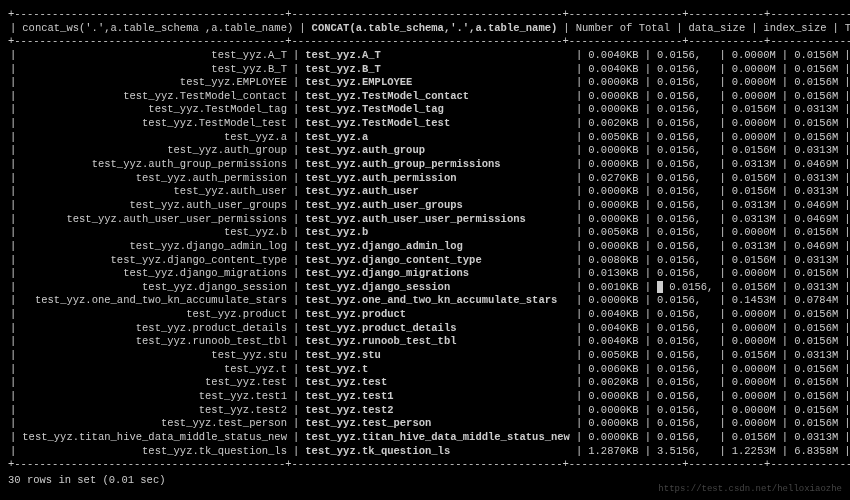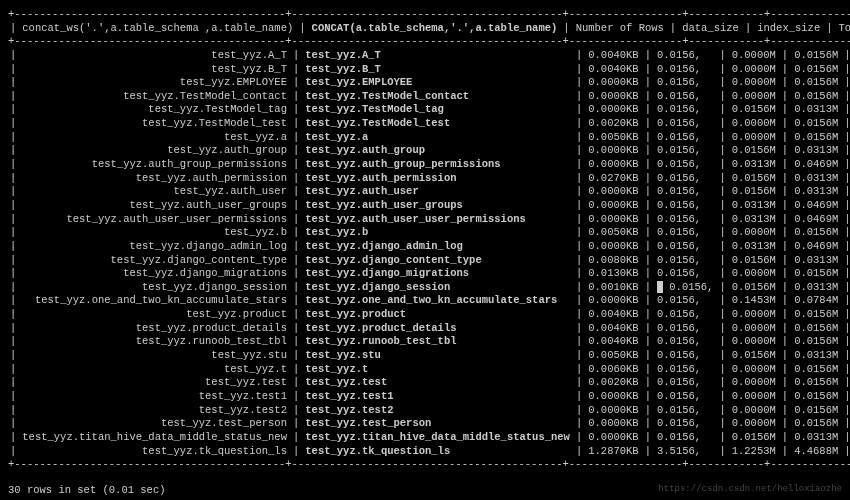--- a/index.html
+++ b/index.html
@@ -40,21 +40,21 @@
   .c6 { width: 60px; }
   .cursor {
     background: #ccc;
     color: #000;
     display: inline-block;
     width: 6px;
     height: 12px;
     vertical-align: middle;
   }
   .footer {
-    margin-top: 12px;
+    margin-top: 2px;
   }
   .watermark {
     position: absolute;
     bottom: 4px;
     right: 8px;
     color: #444;
     font-size: 9px;
   }
 </style>
 </head>
@@ -63,21 +63,21 @@
 <div class="sep">+-------------------------------------------+-------------------------------------------+------------------+------------+--------------+----------+</div>
 
 <table>
   <thead>
     <tr>
       <td class="pipe">|</td>
       <th class="c1">concat_ws('.',a.table_schema ,a.table_name)</th>
       <td class="pipe">|</td>
       <th class="c2">CONCAT(a.table_schema,'.',a.table_name)</th>
       <td class="pipe">|</td>
-      <th class="c3">Number of Rows</th>
+      <th class="c3">Number of Total</th>
       <td class="pipe">|</td>
       <th class="c4">data_size</th>
       <td class="pipe">|</td>
       <th class="c5">index_size</th>
       <td class="pipe">|</td>
       <th class="c6">Total</th>
 
     </tr>
   </thead>
 </table>
@@ -526,23 +526,23 @@
         <td class="c1">test_yyz.tk_question_ls</td>
         <td class="pipe">|</td>
         <td class="c2">test_yyz.tk_question_ls</td>
         <td class="pipe">|</td>
         <td class="c3">1.2870KB</td>
         <td class="pipe">|</td>
         <td class="c4">3.5156,</td>
         <td class="pipe">|</td>
         <td class="c5">1.2253M</td>
         <td class="pipe">|</td>
-        <td class="c6">4.4688M</td>
+        <td class="c6">6.8358M</td>
         <td class="pipe">|</td>
       </tr>
     </tbody>
 </table>
 
 <div class="sep">+-------------------------------------------+-------------------------------------------+------------------+------------+--------------+----------+</div>
 
 <div class="footer">30 rows in set (0.01 sec)</div>
 
-<div class="watermark">https://csdn.csdn.net/helloxiaozhe</div>
+<div class="watermark">https://test.csdn.net/helloxiaozhe</div>
 
 </body></html>

